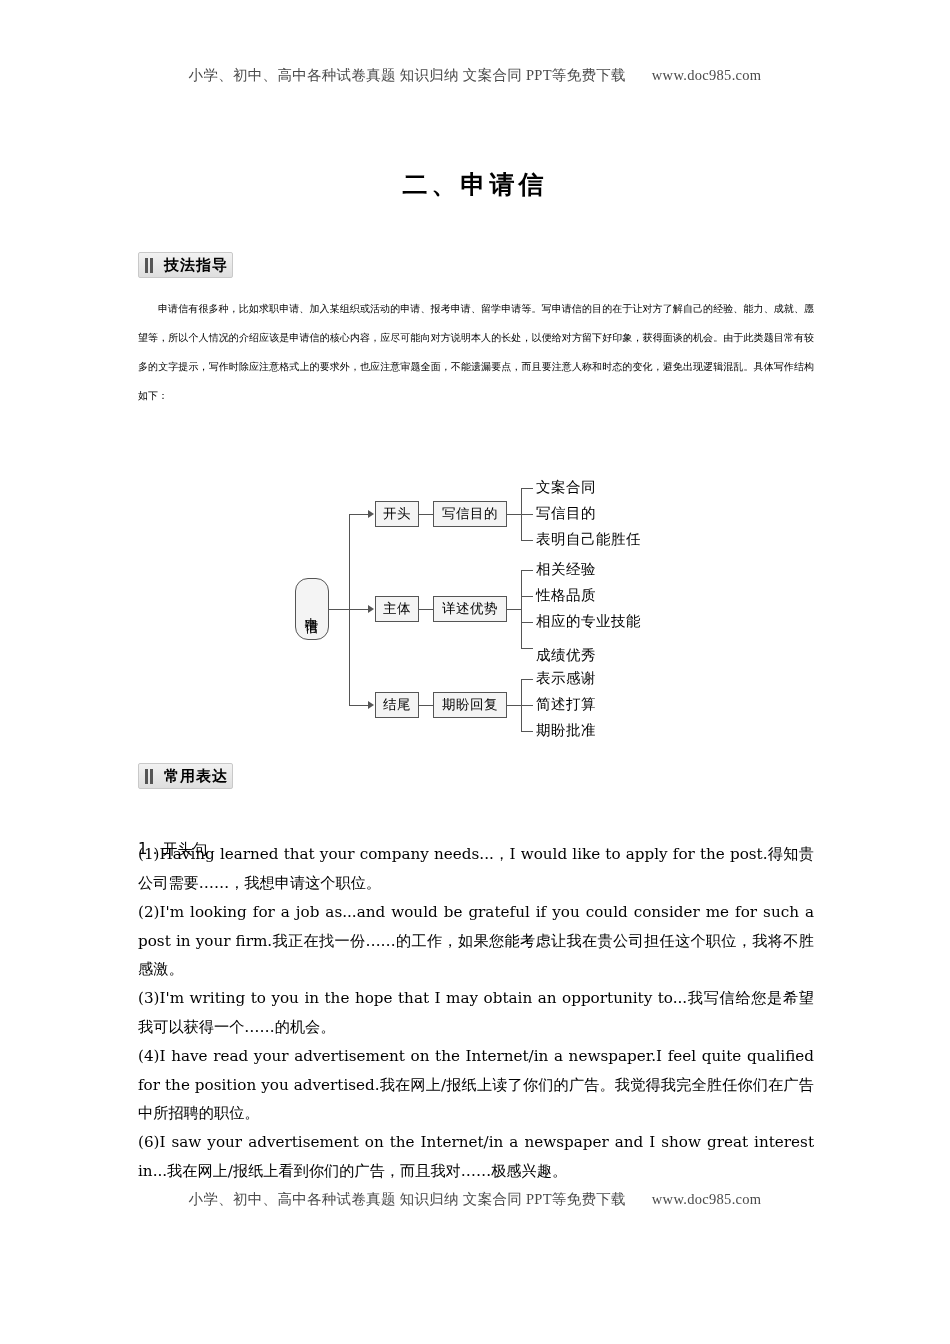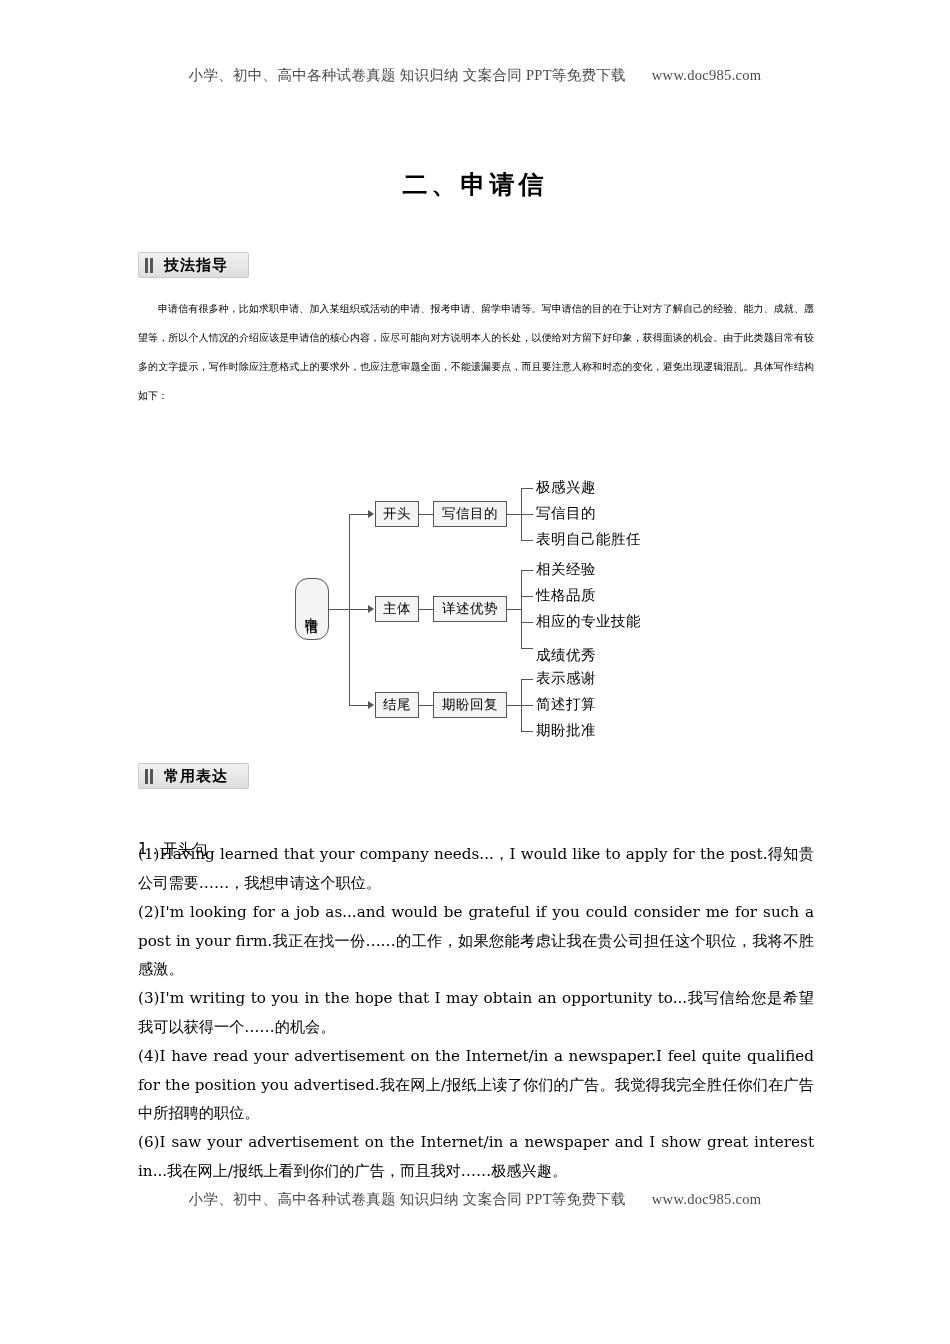--- a/index.html
+++ b/index.html
@@ -49,21 +49,21 @@
   }
 
   .section-tag {
     position: absolute;
     height: 26px;
     display: flex;
     align-items: center;
     background: linear-gradient(to bottom, #f2f2f2, #dedede);
     border: 1px solid #c9c9c9;
     border-radius: 2px;
-    padding-right: 20px;
+    padding-right: 4px;
     box-sizing: border-box;
   }
   .section-tag .bars {
     display: inline-block;
     width: 12px;
     margin: 0 7px 0 6px;
     height: 15px;
     position: relative;
   }
   .section-tag .bars i {
@@ -211,21 +211,21 @@
 
     <div class="dnode" style="left:138px; top:31px; width:74px; height:26px;">写信目的</div>
     <div class="dnode" style="left:138px; top:126px; width:74px; height:26px;">详述优势</div>
     <div class="dnode" style="left:138px; top:222px; width:74px; height:26px;">期盼回复</div>
 
     <div class="dline h" style="left:212px; top:44px; width:14px;"></div>
     <div class="dline v" style="left:226px; top:18px; height:52px;"></div>
     <div class="dline h" style="left:226px; top:18px; width:12px;"></div>
     <div class="dline h" style="left:226px; top:44px; width:12px;"></div>
     <div class="dline h" style="left:226px; top:70px; width:12px;"></div>
-    <div class="dleaf" style="left:241px; top:8px;">极感兴趣</div>
+    <div class="dleaf" style="left:241px; top:8px;">文案合同</div>
     <div class="dleaf" style="left:241px; top:34px;">写信目的</div>
     <div class="dleaf" style="left:241px; top:60px;font-family:Liberation Mono, monospace;">表明自己能胜任</div>
 
     <div class="dline h" style="left:212px; top:139px; width:14px;"></div>
     <div class="dline v" style="left:226px; top:100px; height:78px;"></div>
     <div class="dline h" style="left:226px; top:100px; width:12px;"></div>
     <div class="dline h" style="left:226px; top:126px; width:12px;"></div>
     <div class="dline h" style="left:226px; top:152px; width:12px;"></div>
     <div class="dline h" style="left:226px; top:178px; width:12px;"></div>
     <div class="dleaf" style="left:241px; top:90px;">相关经验</div>

